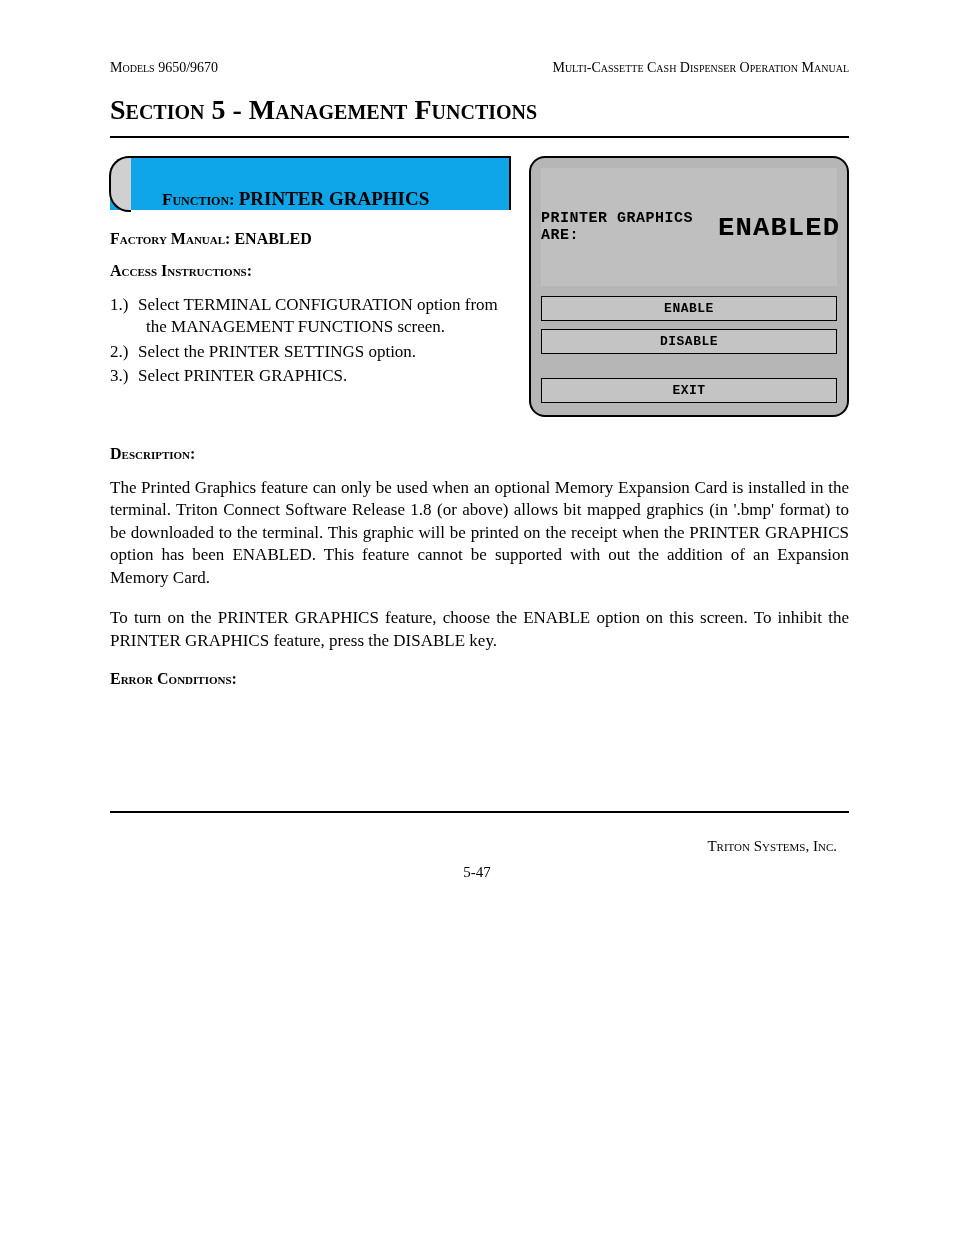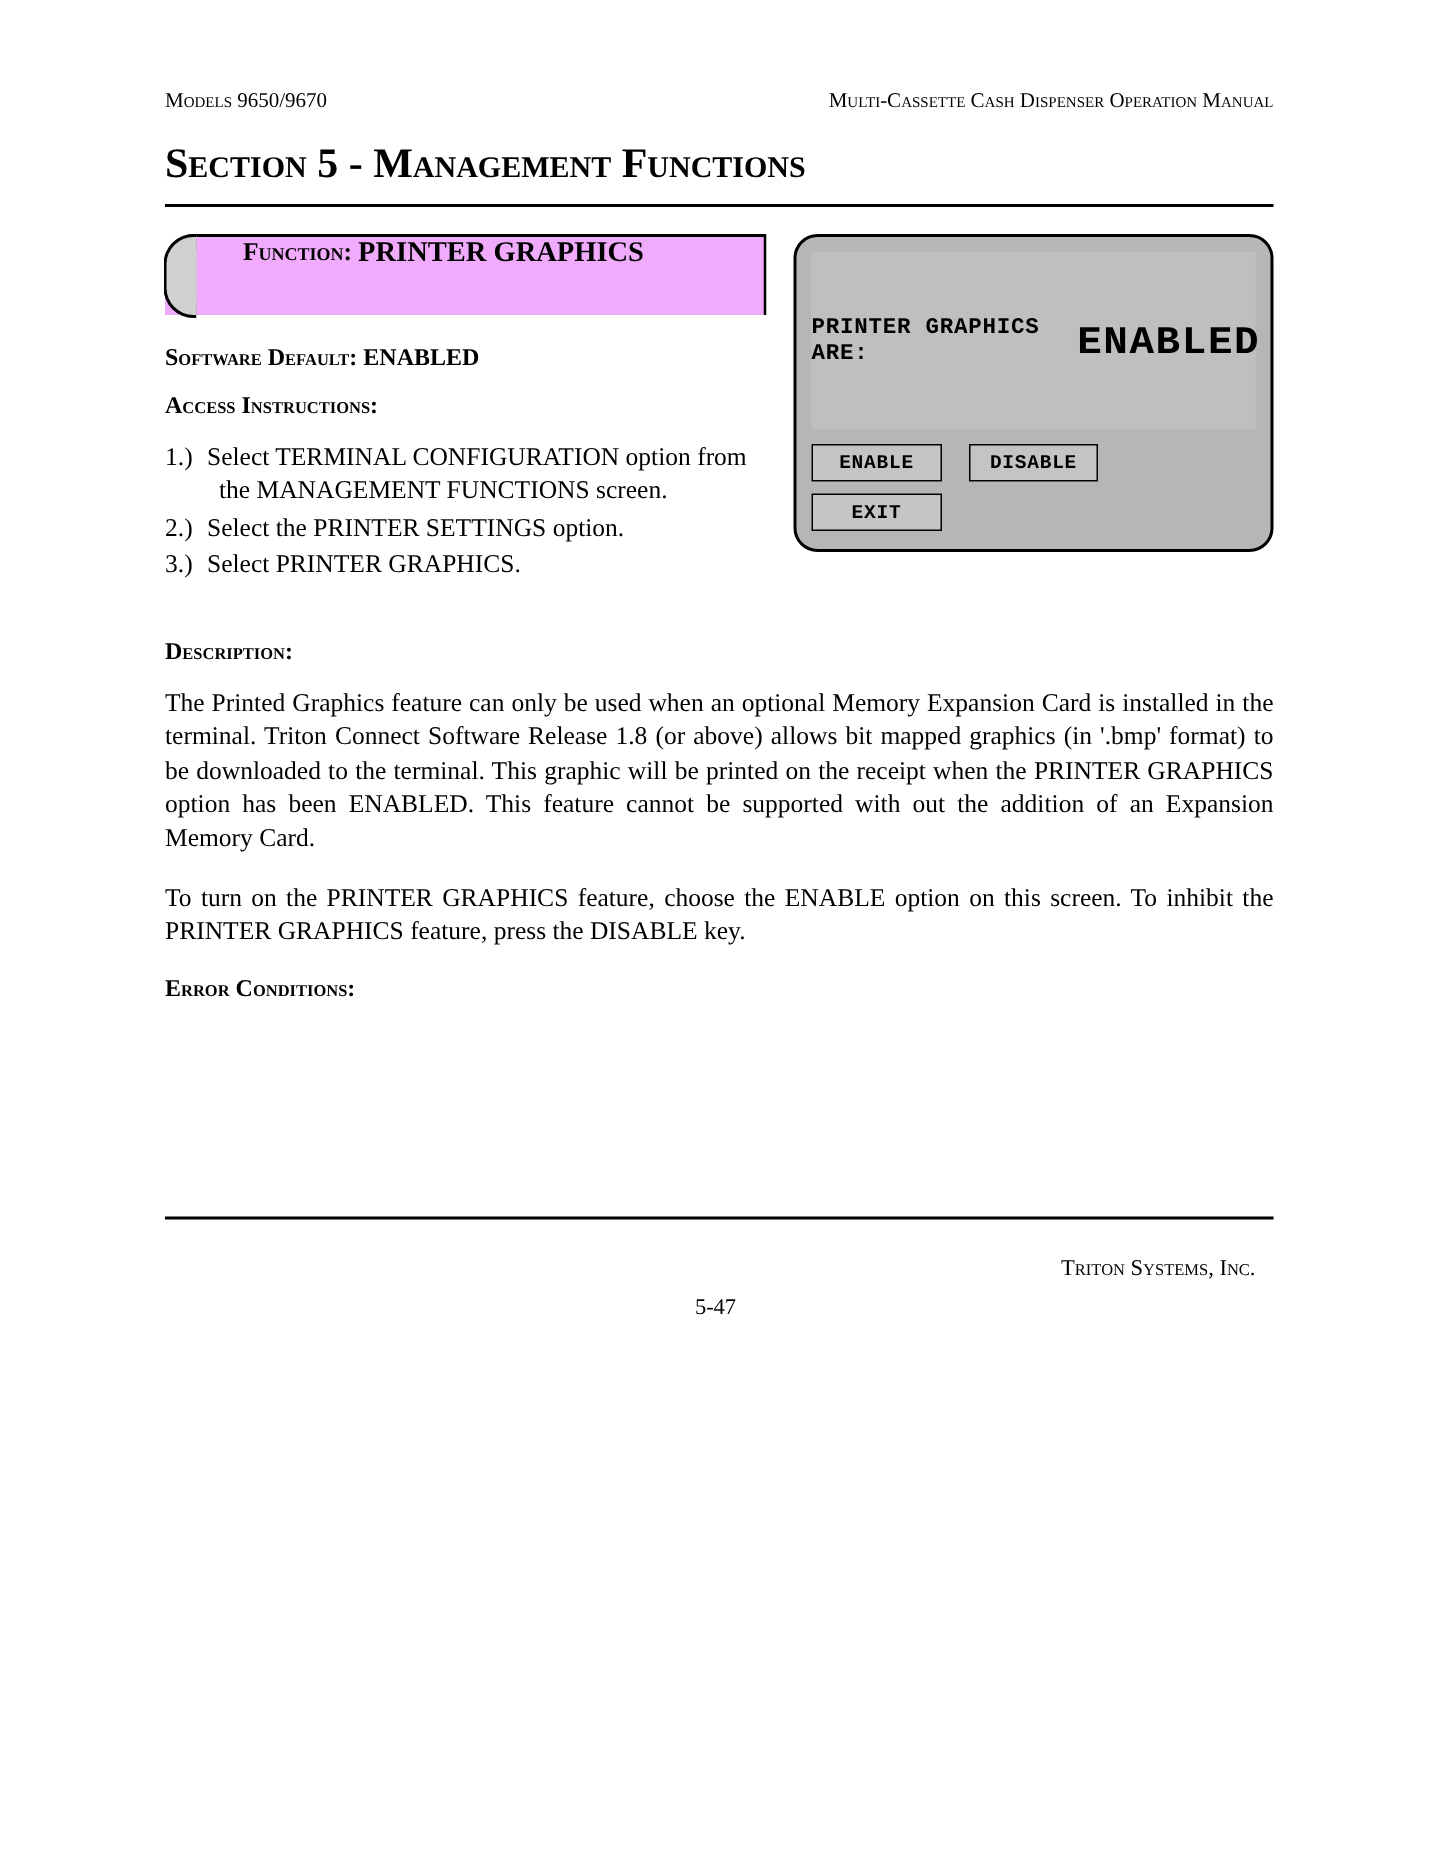--- a/index.html
+++ b/index.html
@@ -41,27 +41,27 @@
     margin-top: 10px;
   }
   .left-col {
     flex: 1 1 auto;
     max-width: 410px;
   }
 
   
   .func-box {
     position: relative;
-    background: #f0abfc;
+    background: #0ea5e9;
     height: 54px;
     border-top: 2px solid #000;
     border-right: 2px solid #000;
     border-top-left-radius: 20px;
     display: flex;
-    align-items: flex-start;
+    align-items: flex-end;
     padding-left: 52px;
     box-sizing: border-box;
     margin-bottom: 20px;
   }
   .func-box::before{
     content:"";
     position:absolute;
     left:-1px; top:-2px;
     width:22px; height:56px;
     border:2px solid #000;
@@ -136,21 +136,21 @@
   .term-line2 {
     font-size: 26px;
     font-weight: bold;
     letter-spacing: 1px;
     margin-top: 2px;
     font-family: "Arial Black", "Courier New", monospace;
     transform: scaleX(1.05);
   }
   .term-buttons {
     display: grid;
-    grid-template-columns: 1fr 1fr 1fr;
+    grid-template-columns: 1fr;
     gap: 8px 18px;
   }
   .term-btn {
     border: 1.5px solid #000;
     background: #c4c4c4;
     text-align: center;
     font-size: 13px;
     font-weight: bold;
     padding: 4px 0;
     letter-spacing: 0.5px;
@@ -206,21 +206,21 @@
 
   <div class="content-row">
     <div class="left-col">
 
       <div class="func-box">
         <span class="label">Function:</span>
         <span class="value">PRINTER GRAPHICS</span>
       </div>
 
       <div class="sc-heading first">
-        <span>Software Default:</span>
+        <span>Factory Manual:</span>
         <span style="font-variant:normal;">ENABLED</span>
       </div>
 
       <div class="sc-heading">Access Instructions:</div>
 
       <ul class="instr-list">
         <li>
           <span class="num">1.)</span><span>Select TERMINAL CONFIGURATION option from the MANAGEMENT FUNCTIONS screen.</span>
         </li>
         <li>

